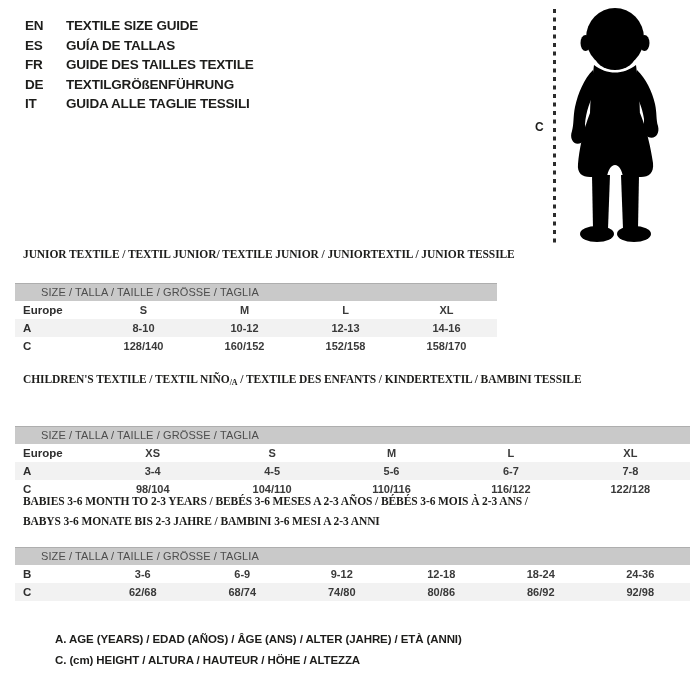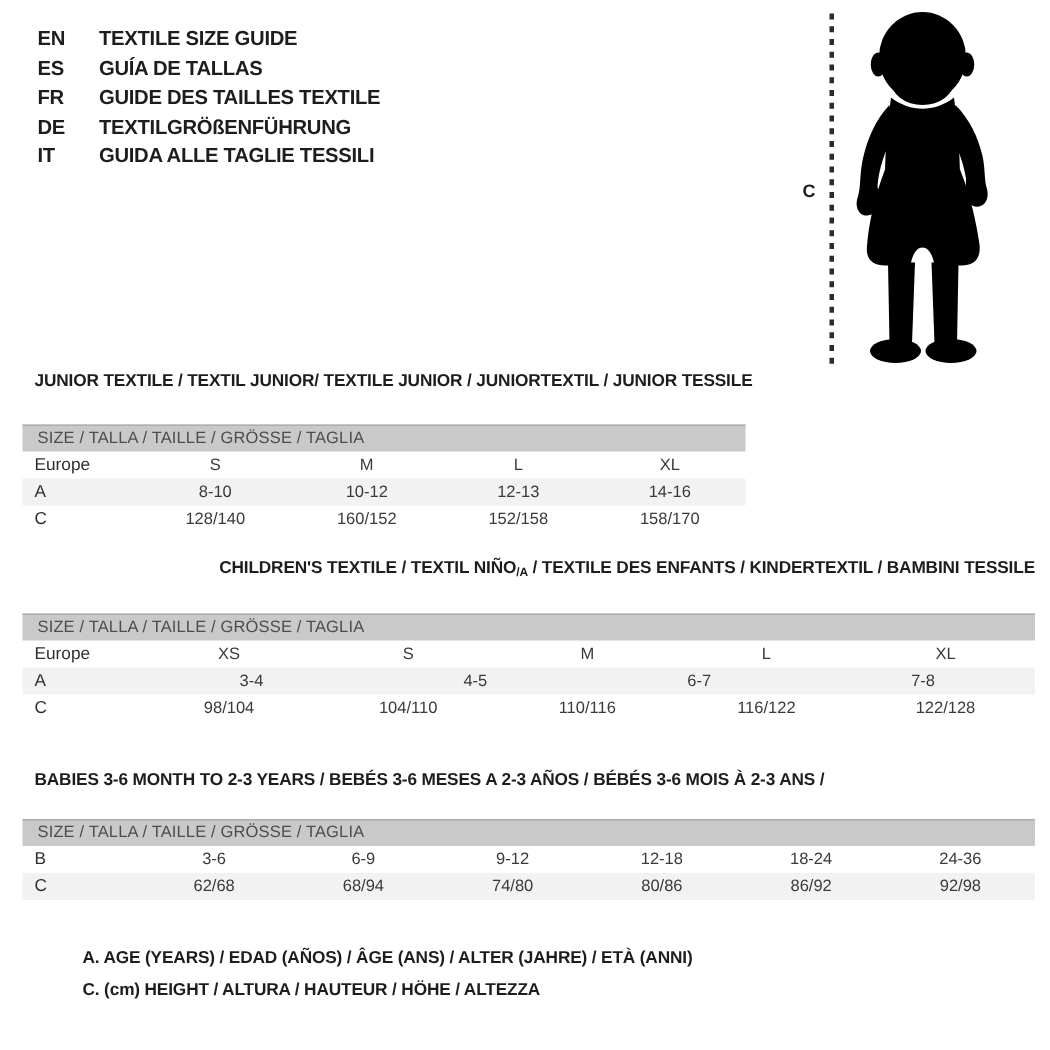--- a/index.html
+++ b/index.html
@@ -17,37 +17,37 @@
   .lang-code{width:41px;}
   
   .figure{position:absolute;left:530px;top:7px;width:165px;height:240px;}
   .figure .c-label{position:absolute;left:5px;top:113px;font-size:12px;font-weight:bold;}
   .figure .dash-line{position:absolute;left:22px;top:0px;}
   .figure .silhouette{position:absolute;left:33px;top:0px;}
   
   .section{position:absolute;left:15px;}
   #sec-junior{top:247px;width:482px;}
   #sec-children{top:372px;width:675px;}
-  #sec-babies{top:510px;width:675px;}
+  #sec-babies{top:491px;width:675px;}
   .sec-title{
     font-size:11.5px;font-weight:bold;letter-spacing:-0.1px;
-    margin:0 0 0 8px;line-height:14px;white-space:nowrap;
+    margin:0 0 0 8px;line-height:14px;white-space:nowrap;font-family:Liberation Serif, serif;
   }
   .sec-title sub{font-size:8px;vertical-align:-2px;}
   #sec-junior .sec-title{margin-bottom:22px;}
-  #sec-children .sec-title{margin-bottom:20px;text-align:right;}
+  #sec-children .sec-title{margin-bottom:36px;}
   #sec-babies .sec-title{line-height:20px;margin-bottom:16px;}
   .size-bar{
     background:#c9c9c9;
     border-top:1px solid #aeaeae;
     height:17px;line-height:17px;
-    padding-left:10px;
+    padding-left:26px;
     font-size:11px;color:#4d4d4d;letter-spacing:0.1px;
   }
-  .trow{display:flex;height:18px;line-height:18px;font-size:11px;color:#3a3a3a;}
+  .trow{display:flex;height:18px;line-height:18px;font-size:11px;color:#3a3a3a;font-weight:bold;}
   .trow.alt{background:#f2f2f2;}
   .trow .tlabel{width:70px;padding-left:8px;font-size:11.5px;color:#2e2e2e;}
   .trow .tcell{flex:1;text-align:center;}
   
   .footnotes{position:absolute;left:23px;top:629px;margin-left:32px;}
   .footnote{font-size:11.5px;font-weight:bold;line-height:20.5px;letter-spacing:-0.1px;white-space:nowrap;}
 </style>
 </head>
 <body>
 
@@ -136,53 +136,55 @@
           <span class="tcell">XS</span>
           <span class="tcell">S</span>
           <span class="tcell">M</span>
           <span class="tcell">L</span>
           <span class="tcell">XL</span>
         </div>
         <div class="trow alt">
           <span class="tlabel">A</span>
           <span class="tcell">3-4</span>
           <span class="tcell">4-5</span>
+          <span class="tcell">5-6</span>
           <span class="tcell">6-7</span>
           <span class="tcell">7-8</span>
         </div>
         <div class="trow">
           <span class="tlabel">C</span>
           <span class="tcell">98/104</span>
           <span class="tcell">104/110</span>
           <span class="tcell">110/116</span>
           <span class="tcell">116/122</span>
           <span class="tcell">122/128</span>
         </div>
       </div>
   </div>
 
   <div class="section" id="sec-babies">
     <div class="sec-title">
       <div>BABIES 3-6 MONTH TO 2-3 YEARS / BEBÉS 3-6 MESES A 2-3 AÑOS / BÉBÉS 3-6 MOIS À 2-3 ANS /</div>
+      <div>BABYS 3-6 MONATE BIS 2-3 JAHRE / BAMBINI 3-6 MESI A 2-3 ANNI</div>
     </div>
     <div class="size-bar">SIZE / TALLA / TAILLE / GRÖSSE / TAGLIA</div>
     <div class="ttable">
         <div class="trow">
           <span class="tlabel">B</span>
           <span class="tcell">3-6</span>
           <span class="tcell">6-9</span>
           <span class="tcell">9-12</span>
           <span class="tcell">12-18</span>
           <span class="tcell">18-24</span>
           <span class="tcell">24-36</span>
         </div>
         <div class="trow alt">
           <span class="tlabel">C</span>
           <span class="tcell">62/68</span>
-          <span class="tcell">68/94</span>
+          <span class="tcell">68/74</span>
           <span class="tcell">74/80</span>
           <span class="tcell">80/86</span>
           <span class="tcell">86/92</span>
           <span class="tcell">92/98</span>
         </div>
       </div>
   </div>
 
   <div class="footnotes">
     <div class="footnote">A. AGE (YEARS) / EDAD (AÑOS) / ÂGE (ANS) / ALTER (JAHRE) / ETÀ (ANNI)</div>

